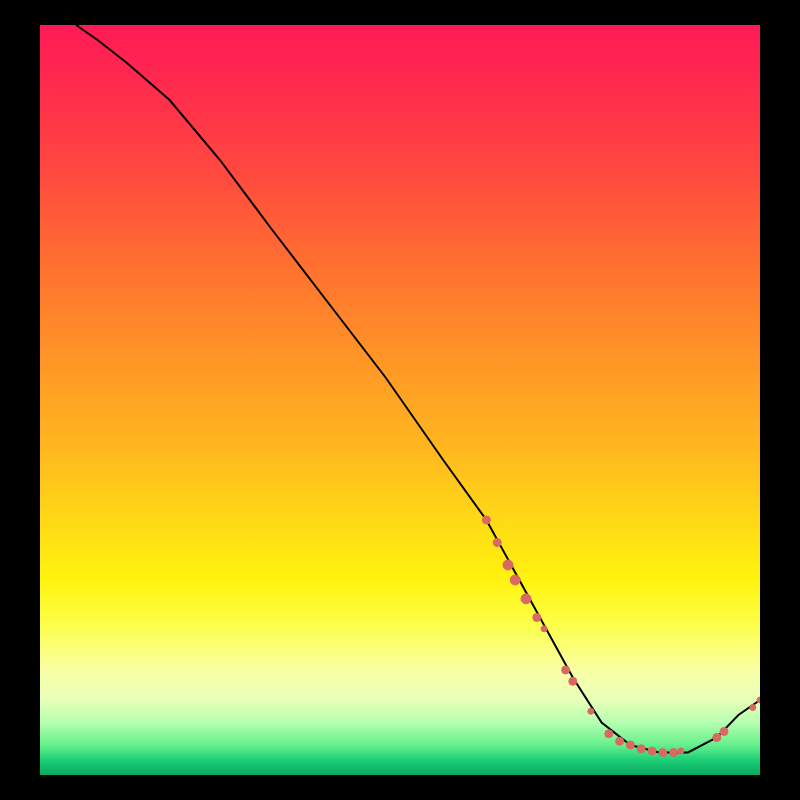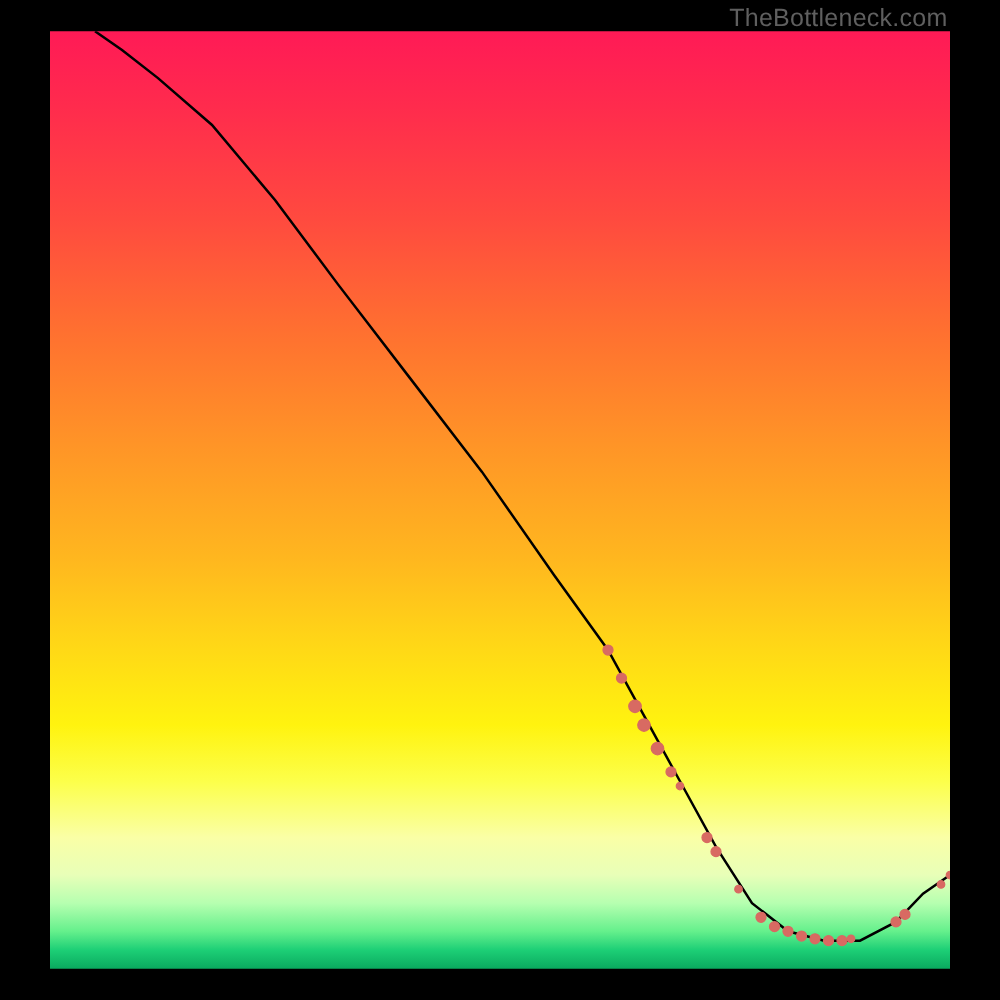--- a/index.html
+++ b/index.html
@@ -65,21 +65,20 @@
   }
   .curve circle.pt {
     fill: #d86a62;
     stroke: #d86a62;
   }
 </style>
 </head>
 <body>
 
 <div class="container">
-  <div class="watermark">TheBottleneck.com</div>
   <div class="plot-area">
     <svg class="curve" viewBox="0 0 720 750" preserveAspectRatio="none">
       <path class="line" d="M36.0 0.0 L57.6 15.0 L86.4 37.5 L129.6 75.0 L180.0 135.0 L230.4 202.5 L288.0 277.5 L345.6 352.5 L403.2 435.0 L446.4 495.0 L475.2 547.5 L504.0 600.0 L532.8 652.5 L561.6 697.5 L590.4 720.0 L619.2 727.5 L648.0 727.5 L676.8 712.5 L698.4 690.0 L720.0 675.0"></path>
       <g>
           <circle class="pt" cx="446.4" cy="495.0" r="4"></circle>
           <circle class="pt" cx="457.2" cy="517.5" r="4"></circle>
           <circle class="pt" cx="468.0" cy="540.0" r="5"></circle>
           <circle class="pt" cx="475.2" cy="555.0" r="5"></circle>
           <circle class="pt" cx="486.0" cy="573.8" r="5"></circle>
           <circle class="pt" cx="496.8" cy="592.5" r="4"></circle>

